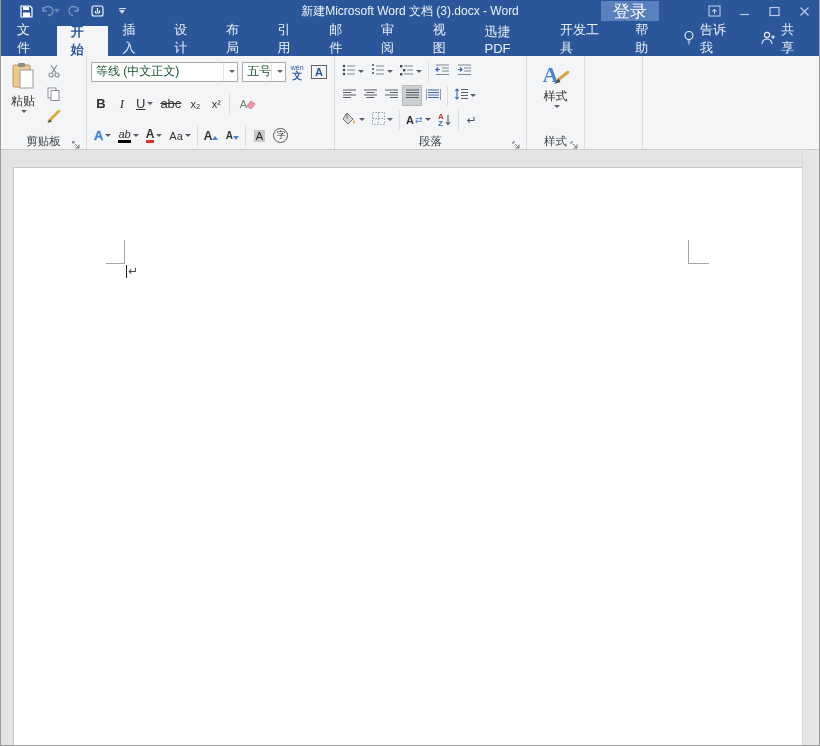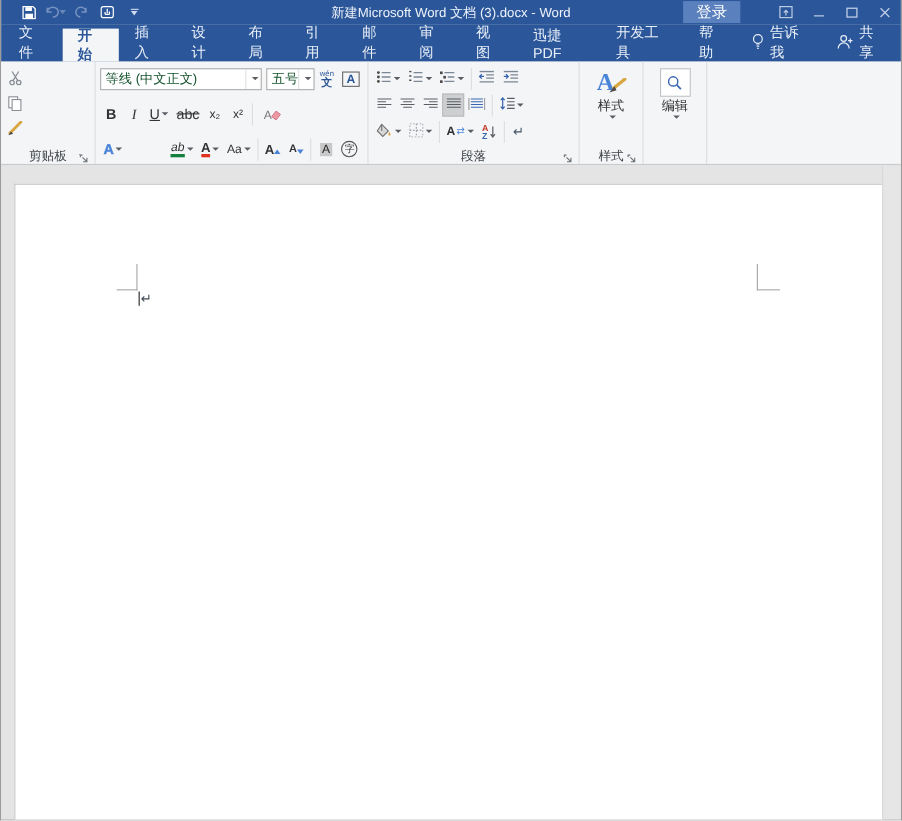--- a/index.html
+++ b/index.html
@@ -14,22 +14,22 @@
   .qat { display:flex; align-items:center; gap:2px; padding-left:14px; }
   .qat-btn { width:22px; height:20px; display:flex; align-items:center; justify-content:center; }
   .qat-btn svg { display:block; }
   .dim { opacity:.45; }
   .tiny-caret { width:0; height:0; border-left:3px solid transparent; border-right:3px solid transparent;
                 border-top:4px solid #CFDBEE; }
   .qat-more { display:flex; flex-direction:column; align-items:center; gap:1px; width:16px; }
   .qat-more .bar { width:7px; height:1px; background:#CFDBEE; }
   .title-text { position:absolute; left:0; right:0; text-align:center; font-size:12px; color:#EDF2FA; pointer-events:none; }
   .tb-right { margin-left:auto; display:flex; align-items:center; height:100%; }
-  .signin { background:#5B80BE; color:#fff; font-size:14px; padding:2px 12px; height:20px;
-            display:flex; align-items:center; margin-right:26px; }
+  .signin { background:#5B80BE; color:#fff; font-size:17px; padding:2px 12px; height:20px;
+            display:flex; align-items:center; margin-right:40px; }
   .winbtn { width:30px; height:22px; display:flex; align-items:center; justify-content:center; }
   .winbtn svg { display:block; }
 
   
   .tabrow { position:absolute; left:0; top:22px; width:100%; height:34px; background:#2B579A;
             display:flex; align-items:stretch; color:#E9EFF8; font-size:13px; }
   .tab { display:flex; align-items:center; padding:0 14px; cursor:default; }
   .tab.active { background:#F4F5F7; color:#2B579A; margin-top:4px; font-weight:bold; }
   .tab-file { padding:0 16px; }
   .tellme { display:flex; align-items:center; gap:5px; padding:0 10px; }
@@ -69,21 +69,21 @@
   .combo-font { width:148px; }
   .combo-size { width:44px; margin-left:3px; }
 
   
   .gB { font-weight:bold; font-size:13px; color:#333; }
   .gI { font-style:italic; font-family:"Liberation Serif","DejaVu Serif",serif; font-size:13px; color:#333; }
   .gU { text-decoration:underline; font-size:13px; color:#333; }
   .gstrike { text-decoration:line-through; font-size:13px; color:#333; }
   .gsmall { font-size:11px; color:#333; }
   .effectA { color:#4A84D8; font-weight:bold; font-size:13px; -webkit-text-stroke:.4px #4A84D8; }
-  .hlab { font-size:11px; font-style:italic; color:#333; border-bottom:3px solid #15803d; line-height:11px;margin-left:37px; }
+  .hlab { font-size:11px; font-style:italic; color:#333; border-bottom:3px solid #000000; line-height:11px; }
   .fcA { font-size:12px; color:#333; border-bottom:3px solid #E0321F; line-height:12px; font-weight:bold; }
   .shadeA { background:#C8C8C8; padding:0 2px; font-size:11px; color:#222; }
   .circleZ { width:15px; height:15px; border:1px solid #555; border-radius:50%; font-size:9px; color:#333;
              display:flex; align-items:center; justify-content:center; }
   .phonetic { display:flex; flex-direction:column; align-items:center; line-height:8px; color:#2B579A; }
   .phonetic .p1 { font-size:7px; }
   .phonetic .p2 { font-size:10px; font-weight:bold; }
   .boxA { border:1px solid #666; font-size:11px; color:#2B579A; padding:0 3px; font-weight:bold; }
   .growA { font-size:12px; font-weight:bold; color:#333; position:relative; }
   .growA .up { position:absolute; top:-4px; right:-6px; width:0; height:0;
@@ -216,20 +216,31 @@
           </svg>
       </span>
       <span>共享</span>
     </div>
   </div>
 
   <div class="ribbon">
 
     <div class="rgroup" style="width:86px;">
       <div class="rgroup-body">
+        <div class="bigbtn">
+          <span>
+            <svg width="24" height="28" viewBox="0 0 24 28">
+                <rect x="2" y="3" width="17" height="22" rx="1.5" fill="#EDC98C" stroke="#B79457" stroke-width="1"></rect>
+                <rect x="7" y="1" width="7" height="4" rx="1" fill="#8C8C8C"></rect>
+                <rect x="9" y="8" width="13" height="18" fill="#fff" stroke="#9B9B9B" stroke-width="1"></rect>
+              </svg>
+          </span>
+          <span class="blabel">粘贴</span>
+          <span class="dd"></span>
+        </div>
         <div class="clip-col">
           <div class="sbtn">
             <span>
               <svg width="14" height="14" viewBox="0 0 14 14">
                   <path d="M4 1 L9 9 M10 1 L5 9" stroke="#8A8F96" stroke-width="1.2"></path>
                   <circle cx="4" cy="11" r="2" fill="none" stroke="#8A8F96" stroke-width="1.2"></circle>
                   <circle cx="10" cy="11" r="2" fill="none" stroke="#8A8F96" stroke-width="1.2"></circle>
                 </svg>
             </span>
           </div>
@@ -501,32 +512,20 @@
         <span class="launcher">
           <svg width="10" height="10" viewBox="0 0 10 10">
               <path d="M1 3 V1 H3" stroke="#6B6F74" stroke-width="1" fill="none"></path>
               <path d="M3 3 L7 7 M7 3.5 V7 H3.5" stroke="#6B6F74" stroke-width="1" fill="none"></path>
             </svg>
         </span>
       </div>
     </div>
 
     <div class="rgroup" style="width:58px;">
-      <div class="rgroup-body" style="justify-content:center;">
-        <div class="bigbtn">
-          <span class="edit-box">
-            <svg width="15" height="15" viewBox="0 0 15 15">
-                <circle cx="6" cy="6" r="4.2" fill="none" stroke="#3A66B0" stroke-width="1.3"></circle>
-                <path d="M9.2 9.2 L13 13" stroke="#3A66B0" stroke-width="1.5"></path>
-              </svg>
-          </span>
-          <span class="blabel">编辑</span>
-          <span class="dd"></span>
-        </div>
-      </div>
       <div class="rgroup-foot"></div>
     </div>
 
     <div style="flex:1;"></div>
   </div>
 
   <div class="docarea">
     <div class="page">
       <div class="crop-tl"></div>
       <div class="crop-tr"></div>

